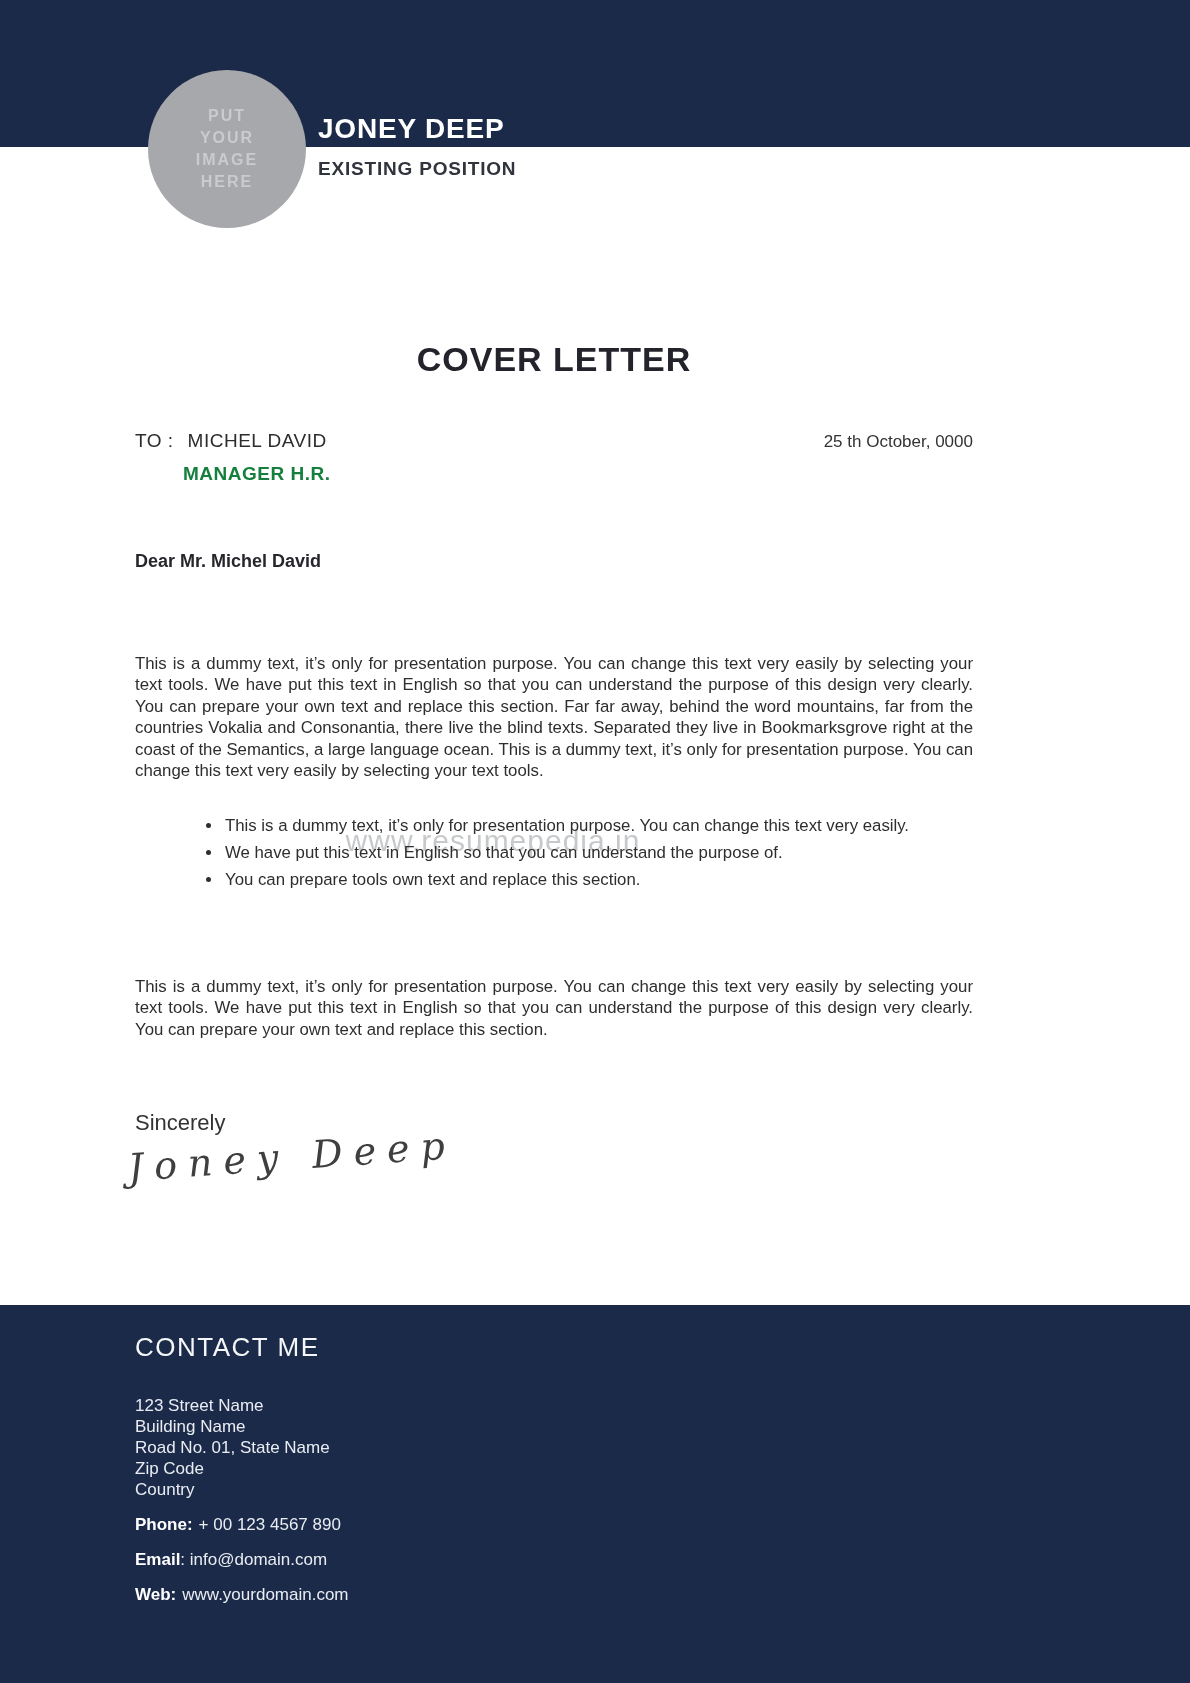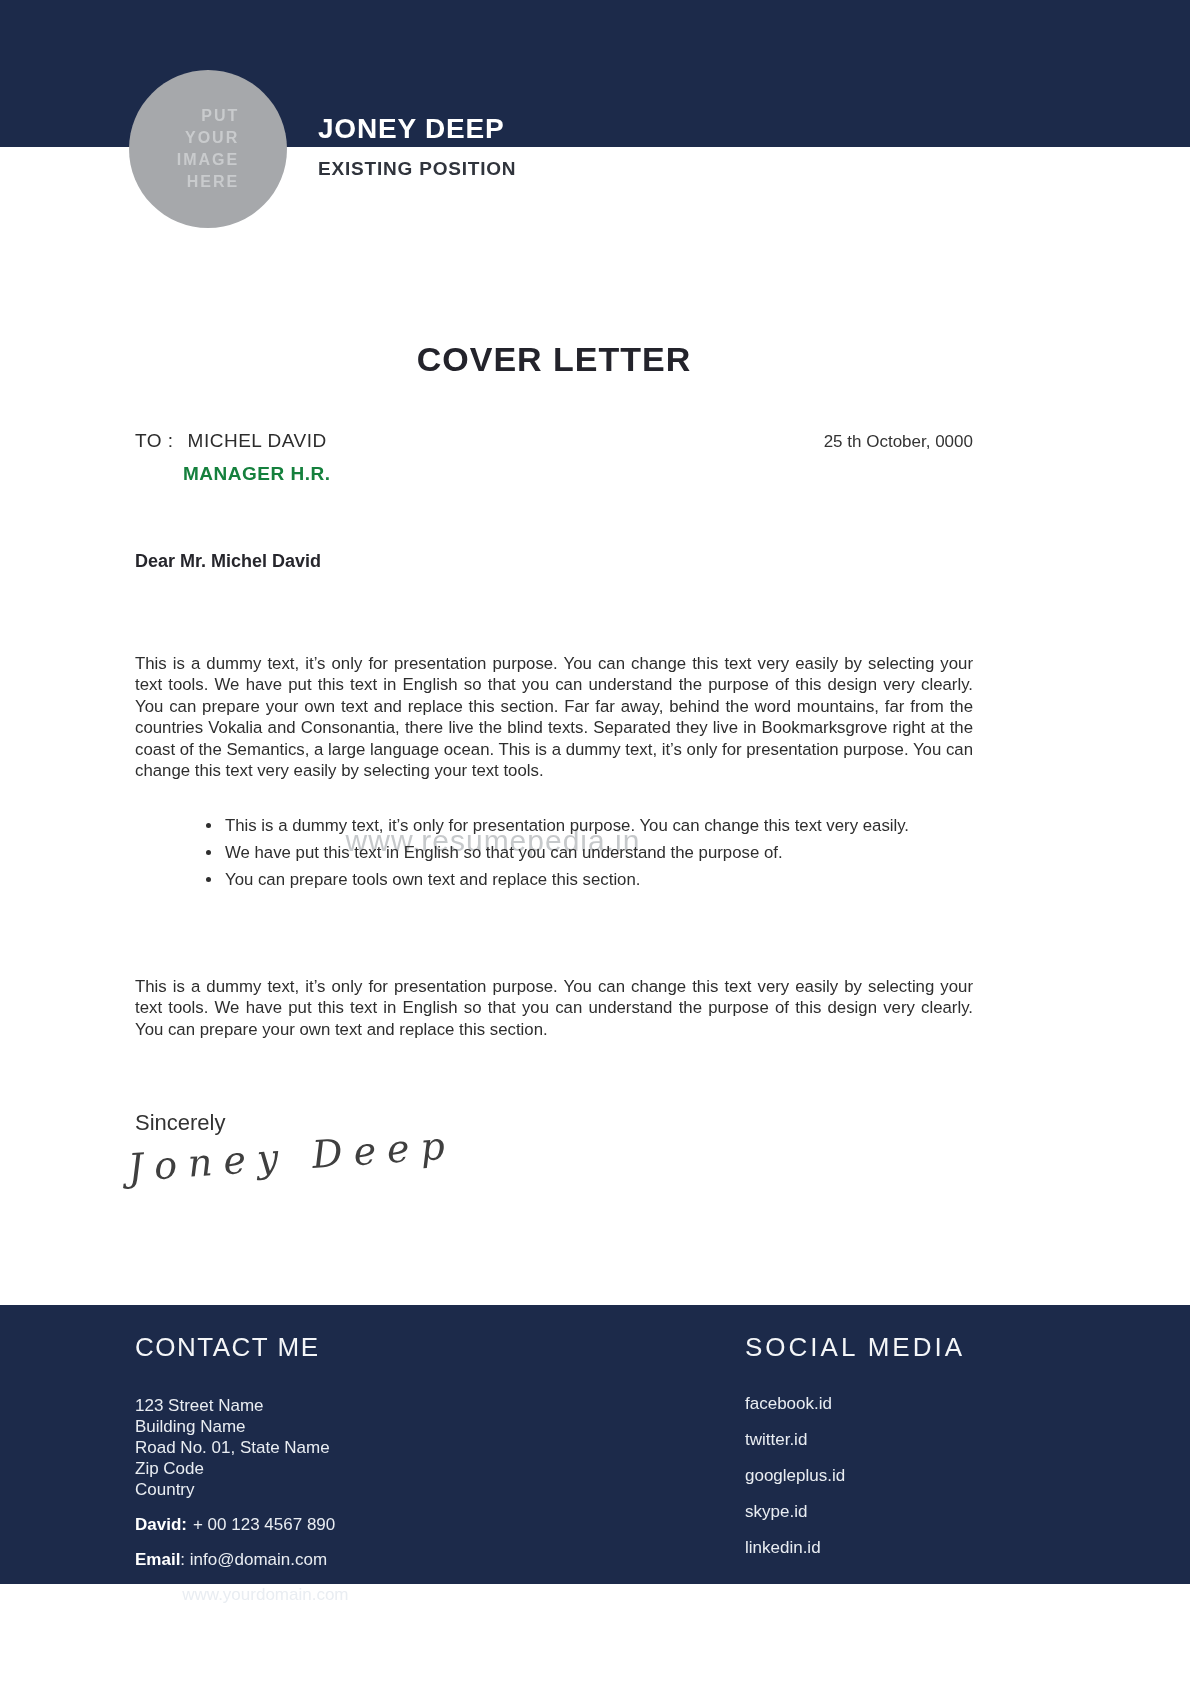--- a/index.html
+++ b/index.html
@@ -11,25 +11,25 @@
     color: #2d2d2d;
     overflow: hidden;
   }
 
   
   .top-band {
     position: absolute; left: 0; top: 0; right: 0; height: 147px;
     background: #1c2a4a;
   }
   .photo-circle {
-    position: absolute; left: 129px; top: 70px;
+    position: absolute; left: 148px; top: 70px;
     width: 158px; height: 158px; border-radius: 50%;
     background: #a6a8ab;
     display: flex; align-items: center; justify-content: center;
-    text-align: right;
+    text-align: center;
   }
   .photo-circle .ph-text {
     color: #c9cbcd; font-size: 16px; letter-spacing: 2px;
     line-height: 22px; font-weight: bold;
   }
   .name-block { position: absolute; left: 318px; top: 112px; }
   .person-name {
     color: #ffffff; font-size: 28px; font-weight: bold;
     letter-spacing: 0.8px; line-height: 33px; margin: 0;
   }
@@ -79,21 +79,21 @@
   .signature {
     position: absolute; left: 128px; top: 1146px;
     font-family: "DejaVu Serif", serif; font-style: italic;
     font-size: 38px; letter-spacing: 11px; color: #3f3f3f;
     transform: rotate(-4deg); transform-origin: left center;
     white-space: nowrap;
   }
 
   
   .footer {
-    position: absolute; left: 0; top: 1305px; right: 0; height: 279px;
+    position: absolute; left: 0; top: 1305px; right: 0; height: 378px;
     background: #1c2a4a; color: #e9edf2;
   }
   .footer-heading {
     font-size: 26px; color: #f4f6f8; font-weight: normal;
     letter-spacing: 1.5px; margin: 0;
   }
   .contact-col { position: absolute; left: 135px; top: 27px; }
   .social-col  { position: absolute; left: 745px; top: 27px; }
   .social-col .footer-heading { letter-spacing: 3px; }
   .address { margin-top: 32px; font-size: 17px; line-height: 21px; }
@@ -154,33 +154,23 @@
   <div class="contact-col">
     <h2 class="footer-heading">CONTACT ME</h2>
     <div class="address">
       <div>123 Street Name</div>
       <div>Building Name</div>
       <div>Road No. 01, State Name</div>
       <div>Zip Code</div>
       <div>Country</div>
     </div>
     <div class="contact-row">
-      <span class="lbl">David:</span><span class="val-sp">+ 00 123 4567 890</span>
+      <span class="lbl">Phone:</span><span class="val-sp">+ 00 123 4567 890</span>
     </div>
     <div class="contact-row">
       <span class="lbl">Email</span><span>: info@domain.com</span>
     </div>
     <div class="contact-row">
       <span class="lbl">Web:</span><span class="val-sp">www.yourdomain.com</span>
     </div>
   </div>
 
-  <div class="social-col">
-    <h2 class="footer-heading">SOCIAL MEDIA</h2>
-    <ul class="social-list">
-      <li>facebook.id</li>
-      <li>twitter.id</li>
-      <li>googleplus.id</li>
-      <li>skype.id</li>
-      <li>linkedin.id</li>
-    </ul>
-  </div>
 </div>
 
 </body></html>

